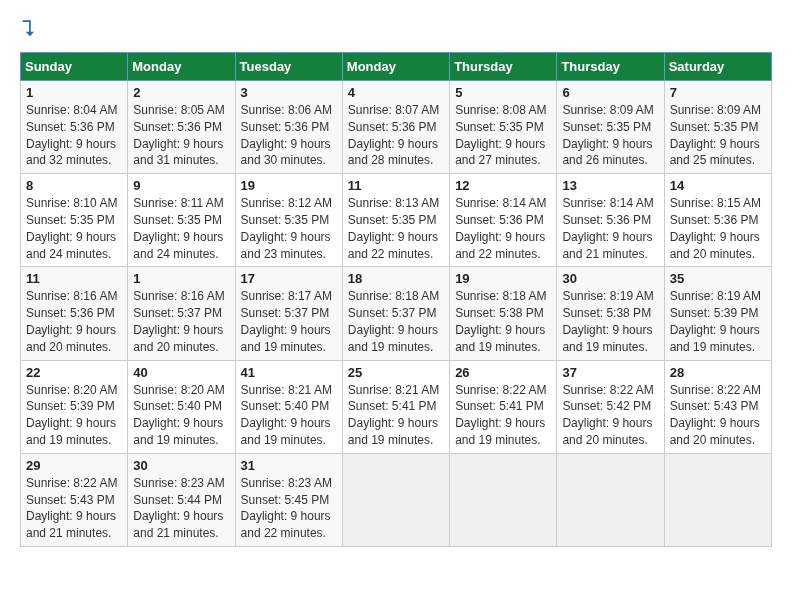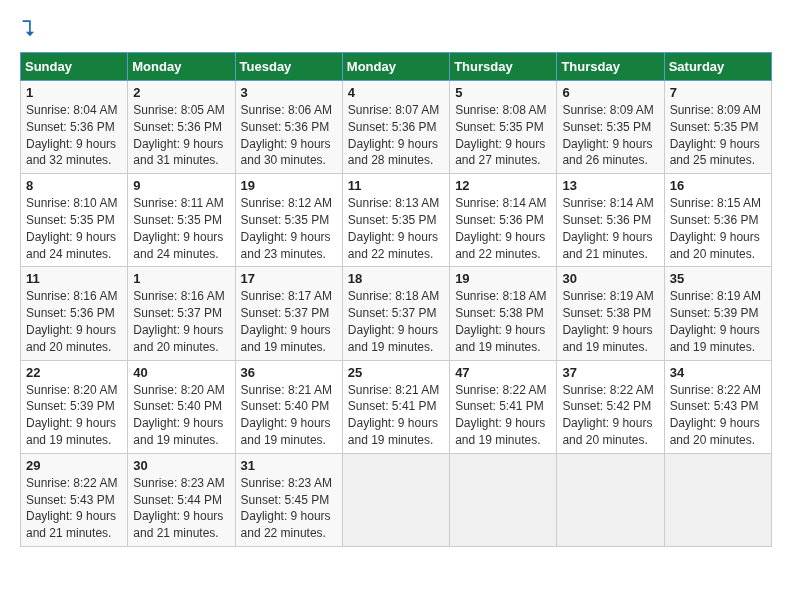--- a/index.html
+++ b/index.html
@@ -180,21 +180,21 @@
           </td>
           <td>
             <span class="day-num">12</span>
             <div class="day-info">Sunrise: 8:14 AM<br>Sunset: 5:36 PM<br>Daylight: 9 hours and 22 minutes.</div>
           </td>
           <td>
             <span class="day-num">13</span>
             <div class="day-info">Sunrise: 8:14 AM<br>Sunset: 5:36 PM<br>Daylight: 9 hours and 21 minutes.</div>
           </td>
           <td>
-            <span class="day-num">16</span>
+            <span class="day-num">14</span>
             <div class="day-info">Sunrise: 8:15 AM<br>Sunset: 5:36 PM<br>Daylight: 9 hours and 20 minutes.</div>
           </td>
         </tr>
         <tr>
           <td>
             <span class="day-num">11</span>
             <div class="day-info">Sunrise: 8:16 AM<br>Sunset: 5:36 PM<br>Daylight: 9 hours and 20 minutes.</div>
           </td>
           <td>
             <span class="day-num">1</span>
@@ -224,37 +224,37 @@
         <tr>
           <td>
             <span class="day-num">22</span>
             <div class="day-info">Sunrise: 8:20 AM<br>Sunset: 5:39 PM<br>Daylight: 9 hours and 19 minutes.</div>
           </td>
           <td>
             <span class="day-num">40</span>
             <div class="day-info">Sunrise: 8:20 AM<br>Sunset: 5:40 PM<br>Daylight: 9 hours and 19 minutes.</div>
           </td>
           <td>
-            <span class="day-num">36</span>
+            <span class="day-num">41</span>
             <div class="day-info">Sunrise: 8:21 AM<br>Sunset: 5:40 PM<br>Daylight: 9 hours and 19 minutes.</div>
           </td>
           <td>
             <span class="day-num">25</span>
             <div class="day-info">Sunrise: 8:21 AM<br>Sunset: 5:41 PM<br>Daylight: 9 hours and 19 minutes.</div>
           </td>
           <td>
-            <span class="day-num">47</span>
+            <span class="day-num">26</span>
             <div class="day-info">Sunrise: 8:22 AM<br>Sunset: 5:41 PM<br>Daylight: 9 hours and 19 minutes.</div>
           </td>
           <td>
             <span class="day-num">37</span>
             <div class="day-info">Sunrise: 8:22 AM<br>Sunset: 5:42 PM<br>Daylight: 9 hours and 20 minutes.</div>
           </td>
           <td>
-            <span class="day-num">34</span>
+            <span class="day-num">28</span>
             <div class="day-info">Sunrise: 8:22 AM<br>Sunset: 5:43 PM<br>Daylight: 9 hours and 20 minutes.</div>
           </td>
         </tr>
         <tr>
           <td>
             <span class="day-num">29</span>
             <div class="day-info">Sunrise: 8:22 AM<br>Sunset: 5:43 PM<br>Daylight: 9 hours and 21 minutes.</div>
           </td>
           <td>
             <span class="day-num">30</span>

